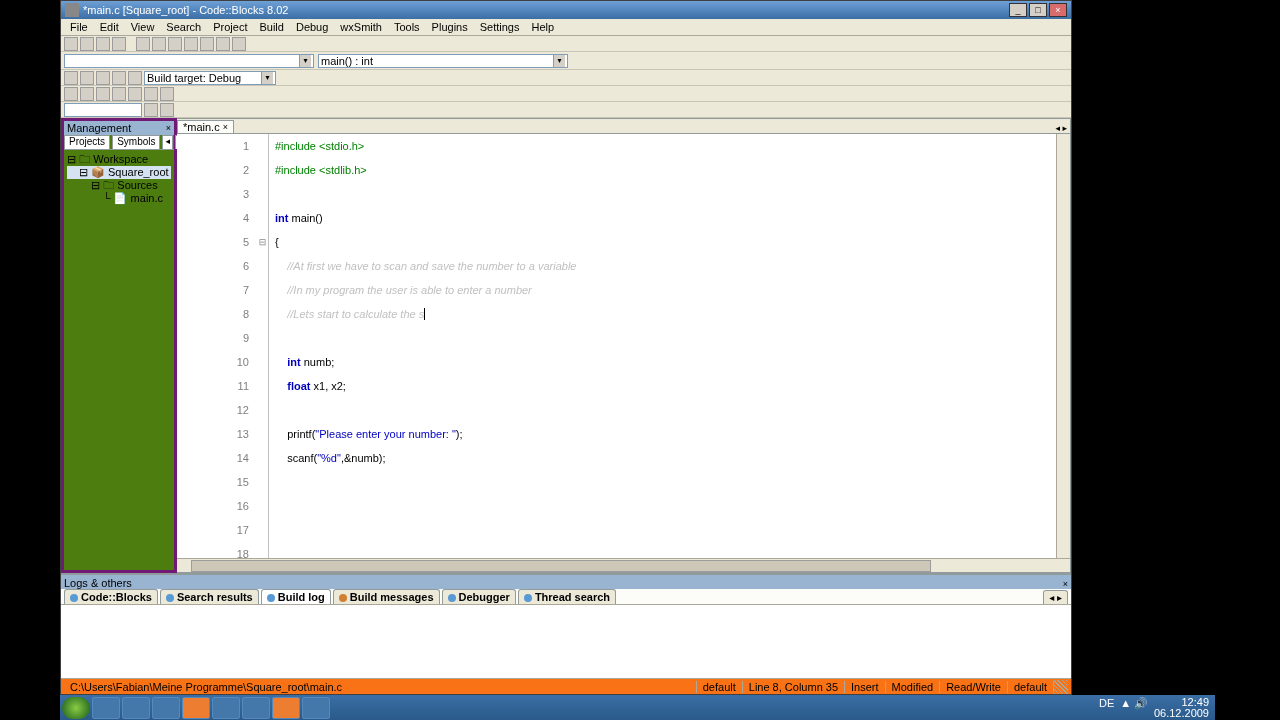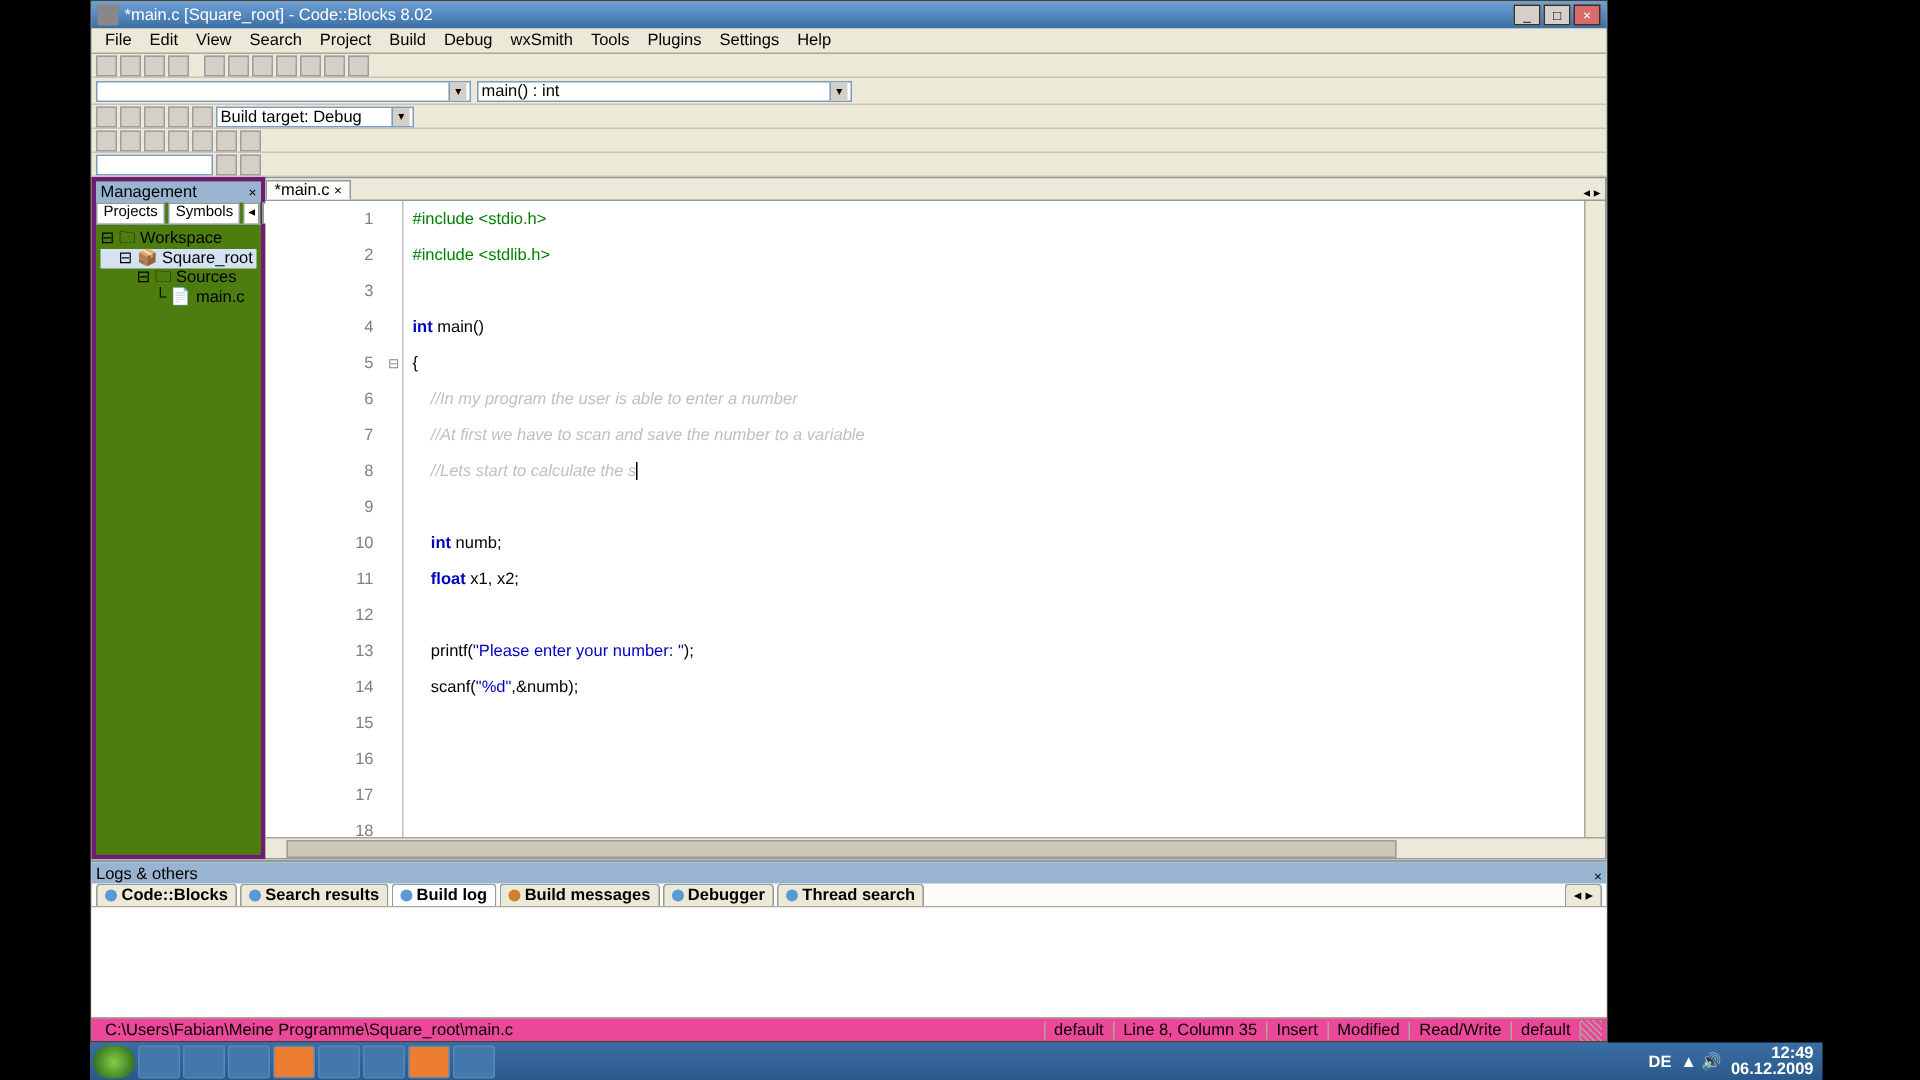--- a/index.html
+++ b/index.html
@@ -55,28 +55,28 @@
 .vscroll { width:14px; background:#ece9d8; border-left:1px solid #aca899;}
 .logs { height:105px; border-top:2px solid #919b9c; background:#fcfcf8; display:flex; flex-direction:column;}
 .logs-title { height:14px; background:#99b4d1; font-size:10px; padding:0 3px; display:flex; align-items:flex-end;}
 .logs-title .x { margin-left:auto; font-size:9px; }
 .logs-tabs { height:16px; display:flex; gap:2px; padding:0 3px; border-bottom:1px solid #aca899; align-items:flex-end;}
 .logs-tabs span { padding:1px 5px; border:1px solid #919b9c; border-bottom:none; border-radius:3px 3px 0 0; background:#ece9d8; font-size:10px;}
 .logs-tabs span.active { background:#fff; font-weight:bold;}
 .logs-tabs .dot { width:8px; height:8px; border-radius:50%; display:inline-block; margin-right:3px; background:#5a9ad4; vertical-align:middle;}
 .logs-tabs .dotr { background:#d08030; }
 .logs-body { flex:1; background:#fff; }
-.statusbar { height:16px; background:#ec4899; border-top:1px solid #aca899; display:flex; align-items:center; font-size:10px; padding:0 3px;}
+.statusbar { height:16px; background:#f97316; border-top:1px solid #aca899; display:flex; align-items:center; font-size:10px; padding:0 3px;}
 .statusbar .sb { padding:0 6px; border-right:1px solid #aca899;}
 .statusbar .grip { width:14px; height:14px; background:repeating-linear-gradient(45deg,#aca899 0 1px,transparent 1px 3px);}
 .taskbar { position:absolute; bottom:0; left:60px; width:1155px; height:25px; background:linear-gradient(#3a6ea5,#2a5a8a); display:flex; align-items:center; padding:0 2px; gap:2px;}
 .taskbar .start { width:28px; height:22px; border-radius:11px; background:radial-gradient(circle,#88cc44,#1a5a1a); }
 .taskbar .tb { width:28px; height:22px; background:#4477aa; border:1px solid #5588bb; border-radius:2px;}
 .taskbar .tb.o { background:#ed7d31;}
-.taskbar .tray { margin-left:auto; color:#fff; font-size:9px; display:flex; align-items:center; gap:6px; padding-right:4px;font-weight:bold;}
+.taskbar .tray { margin-left:auto; color:#fff; font-size:9px; display:flex; gap:6px; padding-right:4px;}
 .taskbar .tray .clk { text-align:right; line-height:11px;}
 </style>
 </head>
 <body>
 
 <div class="desktop">
   <div class="appwin">
 
     <div class="titlebar">
       <div class="ico"></div>
@@ -223,22 +223,22 @@
               <div></div>
               <div></div>
               <div></div>
           </div>
           <div class="src">
             <div><span class="pp">#include &lt;stdio.h&gt;</span></div>
             <div><span class="pp">#include &lt;stdlib.h&gt;</span></div>
             <div></div>
             <div><span class="kw">int</span><span> main()</span></div>
             <div>{</div>
+            <div><span class="cm">    //At first we have to scan and save the number to a variable</span></div>
             <div><span class="cm">    //In my program the user is able to enter a number</span></div>
-            <div><span class="cm">    //At first we have to scan and save the number to a variable</span></div>
             <div><span class="cm">    //Lets start to calculate the s</span><span class="caret"></span></div>
             <div></div>
             <div><span>    </span><span class="kw">int</span><span> numb;</span></div>
             <div><span>    </span><span class="kw">float</span><span> x1, x2;</span></div>
             <div></div>
             <div><span>    printf(</span><span class="st">"Please enter your number: "</span><span>);</span></div>
             <div><span>    scanf(</span><span class="st">"%d"</span><span>,&amp;numb);</span></div>
             <div></div>
             <div></div>
             <div></div>

